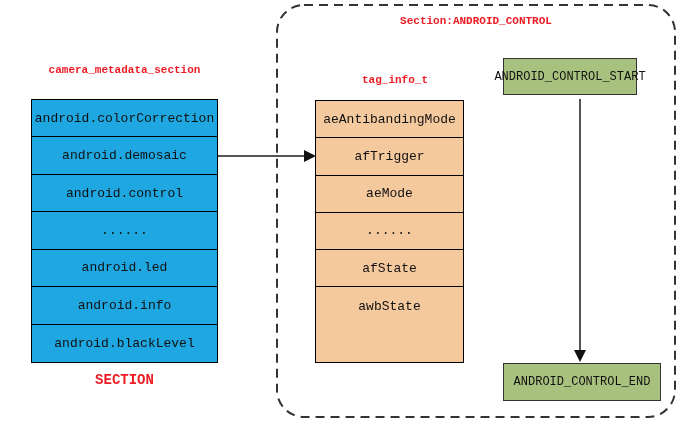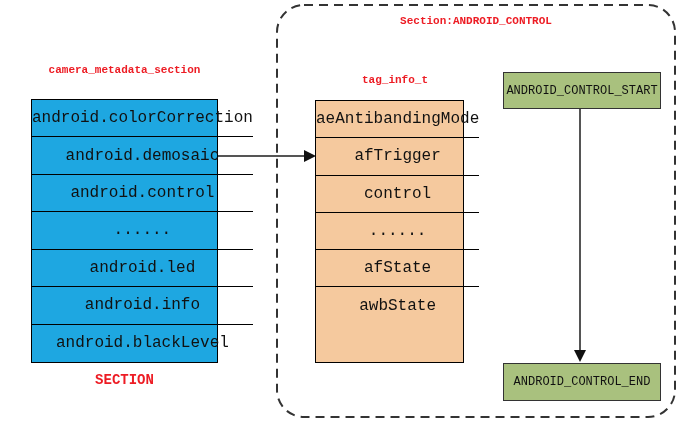--- a/index.html
+++ b/index.html
@@ -34,41 +34,41 @@
     position: absolute;
     border: 1px solid #000000;
     display: grid;
     grid-template-rows: repeat(7, 1fr);
   }
   .struct-table .row {
     border-bottom: 1px solid #000000;
     display: flex;
     align-items: center;
     justify-content: center;
-    font-size: 16px;
+    font-size: 13px;
     color: #111111;
     white-space: nowrap;
   }
   .struct-table .row:last-child { border-bottom: none; }
 
   .left-table { left: 31px; top: 99px; width: 187px; height: 264px; background: #1ea7e1; }
   .tag-table  { left: 315px; top: 100px; width: 149px; height: 263px; background: #f5c99e; }
 
   .range-box {
     position: absolute;
     background: #a9c17e;
     border: 1px solid #333333;
     display: flex;
     align-items: center;
     justify-content: center;
     font-size: 12px;
     color: #111111;
     white-space: nowrap;
   }
-  .start-box { left: 503px; top: 72px;  width: 158px; height: 37px; }
+  .start-box { left: 503px; top: 58px;  width: 134px; height: 37px; }
   .end-box   { left: 503px; top: 363px; width: 158px; height: 38px; }
 
   .title-left   { left: 31px;  top: 64px;  width: 187px; }
   .caption-left { left: 31px;  top: 372px; width: 187px; font-size: 14px; }
   .title-section{ left: 277px; top: 15px;  width: 398px; }
   .label-tagindex { left: 516px; top: 40px; width: 140px; }
   .title-tagtable { left: 315px; top: 74px; width: 160px; }
 </style>
 </head>
 <body>
@@ -100,21 +100,21 @@
   <div class="red-label title-section">Section:ANDROID_CONTROL</div>
 
 
   <div class="range-box start-box">ANDROID_CONTROL_START</div>
 
   <div class="red-label title-tagtable">tag_info_t</div>
 
   <div class="struct-table tag-table">
     <div class="row">aeAntibandingMode</div>
     <div class="row">afTrigger</div>
-    <div class="row">control</div>
+    <div class="row">aeMode</div>
     <div class="row">......</div>
     <div class="row">afState</div>
     <div class="row">awbState</div>
   </div>
 
   <div class="range-box end-box">ANDROID_CONTROL_END</div>
 
 </div>
 
 </body></html>

